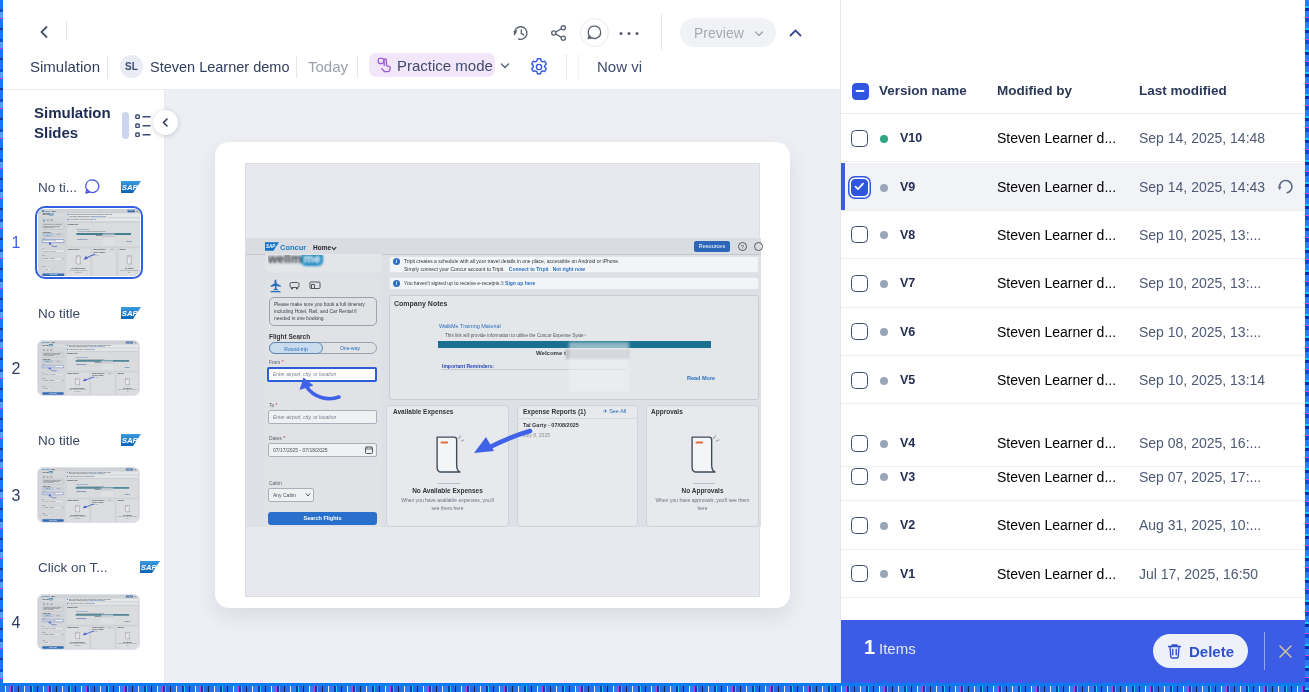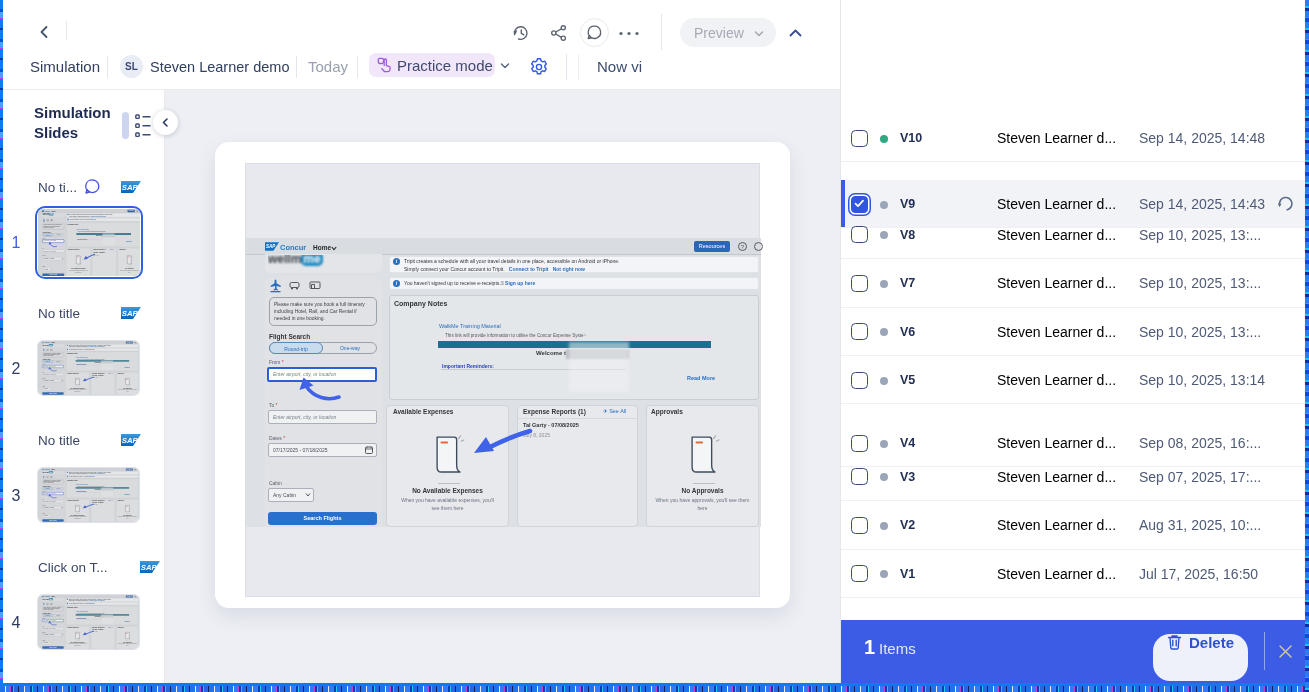--- a/index.html
+++ b/index.html
@@ -65,23 +65,23 @@
       border-radius:4.5px; background:#fff; }
   .cb.checked { background:#3056e0; border-color:#3056e0; }
   .vrow .cb.checked { box-shadow:0 0 0 1.5px #fff, 0 0 0 3px #3056e0; border-radius:4px; }
   .dot { position:absolute; left:39px; top:20.5px; width:8px; height:8px; border-radius:50%; background:#9aa6b8; }
   .dot.green { background:#2fa783; }
   .vname { position:absolute; left:59px; top:17px; font-size:12.5px; font-weight:bold; color:#232f55; }
   .vby  { position:absolute; left:156px; top:16px; font-size:14px; color:#000000; }
   .vdate{ position:absolute; left:298px; top:16px; font-size:14px; color:#4e5a75; }
 
   #bluebar { position:absolute; left:0px; top:620px; width:469px; height:63px; background:#3d5ce5; }
-  #delbtn { position:absolute; left:312px; top:14px; width:95px; height:47px; background:#eef0fa;
+  #delbtn { position:absolute; left:312px; top:14px; width:95px; height:34px; background:#eef0fa;
       border-radius:17px; color:#2d52cc; font-size:15px; font-weight:bold;
-      display:flex; align-items:flex-start; justify-content:center; gap:7px; }
+      display:flex; align-items:center; justify-content:center; gap:7px; }
 
   
   #noise-left { position:absolute; left:0; top:0; width:3px; height:692px; z-index:50;
       background:repeating-linear-gradient(180deg,#1478f0 0 9px,#0d53c8 9px 12px,#4aa0f5 12px 18px,#b93fd8 18px 19px,#1478f0 19px 28px,#123a96 28px 30px); }
   #noise-bottom { position:absolute; left:0; top:683px; width:1309px; height:9px; z-index:50;
       background:
         linear-gradient(180deg,#0d7bf0 0 3px, rgba(0,0,0,0) 3px),
         repeating-linear-gradient(90deg,#1f72e8 0 5px,#e8eaf5 5px 6px,#2f7df0 6px 10px,#c03fd4 10px 11px,#0f3dae 11px 13px,#25c7ea 13px 14px,#2468e4 14px 18px,#10255f 18px 19px); }
   #noise-right { position:absolute; left:1305px; top:0; width:4px; height:692px; z-index:51;
       background:repeating-linear-gradient(180deg,#2a7df0 0 6px,#18c8f0 6px 8px,#0c2fa8 8px 11px,#2a7df0 11px 17px,#e83fd0 17px 18px,#1048d8 18px 22px); }
@@ -803,29 +803,39 @@
       </div>
     </div>
   </div>
   <div id="collapse">
     <svg width="9" height="9" viewBox="0 0 9 9">
         <path d="M6 1 L2.5 4.5 L6 8" stroke="#2e3c60" stroke-width="1.6" fill="none" stroke-linecap="round" stroke-linejoin="round"></path>
       </svg>
   </div>
 
   <div id="panel">
+    <div id="cols">
+      <div class="cb checked abs" style="left:11px;top:18px;box-shadow:none;border-radius:4px">
+        <svg width="14" height="14" viewBox="0 0 14 14" style="position:absolute;left:0;top:0">
+            <path d="M3.5 7 h7" stroke="#fff" stroke-width="1.8" stroke-linecap="round"></path>
+          </svg>
+      </div>
+      <span style="position:absolute;left:38px;top:18px">Version name</span>
+      <span style="position:absolute;left:156px;top:18px">Modified by</span>
+      <span style="position:absolute;left:298px;top:18px">Last modified</span>
+    </div>
     <div id="rows">
         <div class="vrow" style="top: 114px;">
           <div class="cb"></div>
           <div class="dot green"></div>
           <div class="vname">V10</div>
           <div class="vby">Steven Learner d...</div>
           <div class="vdate">Sep 14, 2025, 14:48</div>
         </div>
-        <div class="vrow sel" style="top: 180px; text-decoration: underline;">
+        <div class="vrow sel" style="top: 163px; text-decoration: underline;">
           <div class="selbar"></div>
           <div class="cb checked">
             <svg width="17" height="17" viewBox="0 0 17 17" style="position:absolute;left:-1.5px;top:-1.5px">
               <path d="M4.5 8.6 l2.5 2.5 5-5.5" stroke="#fff" stroke-width="1.7" fill="none" stroke-linecap="round" stroke-linejoin="round"></path>
             </svg>
           </div>
           <div class="dot"></div>
           <div class="vname">V9</div>
           <div class="vby">Steven Learner d...</div>
           <div class="vdate">Sep 14, 2025, 14:43</div>

